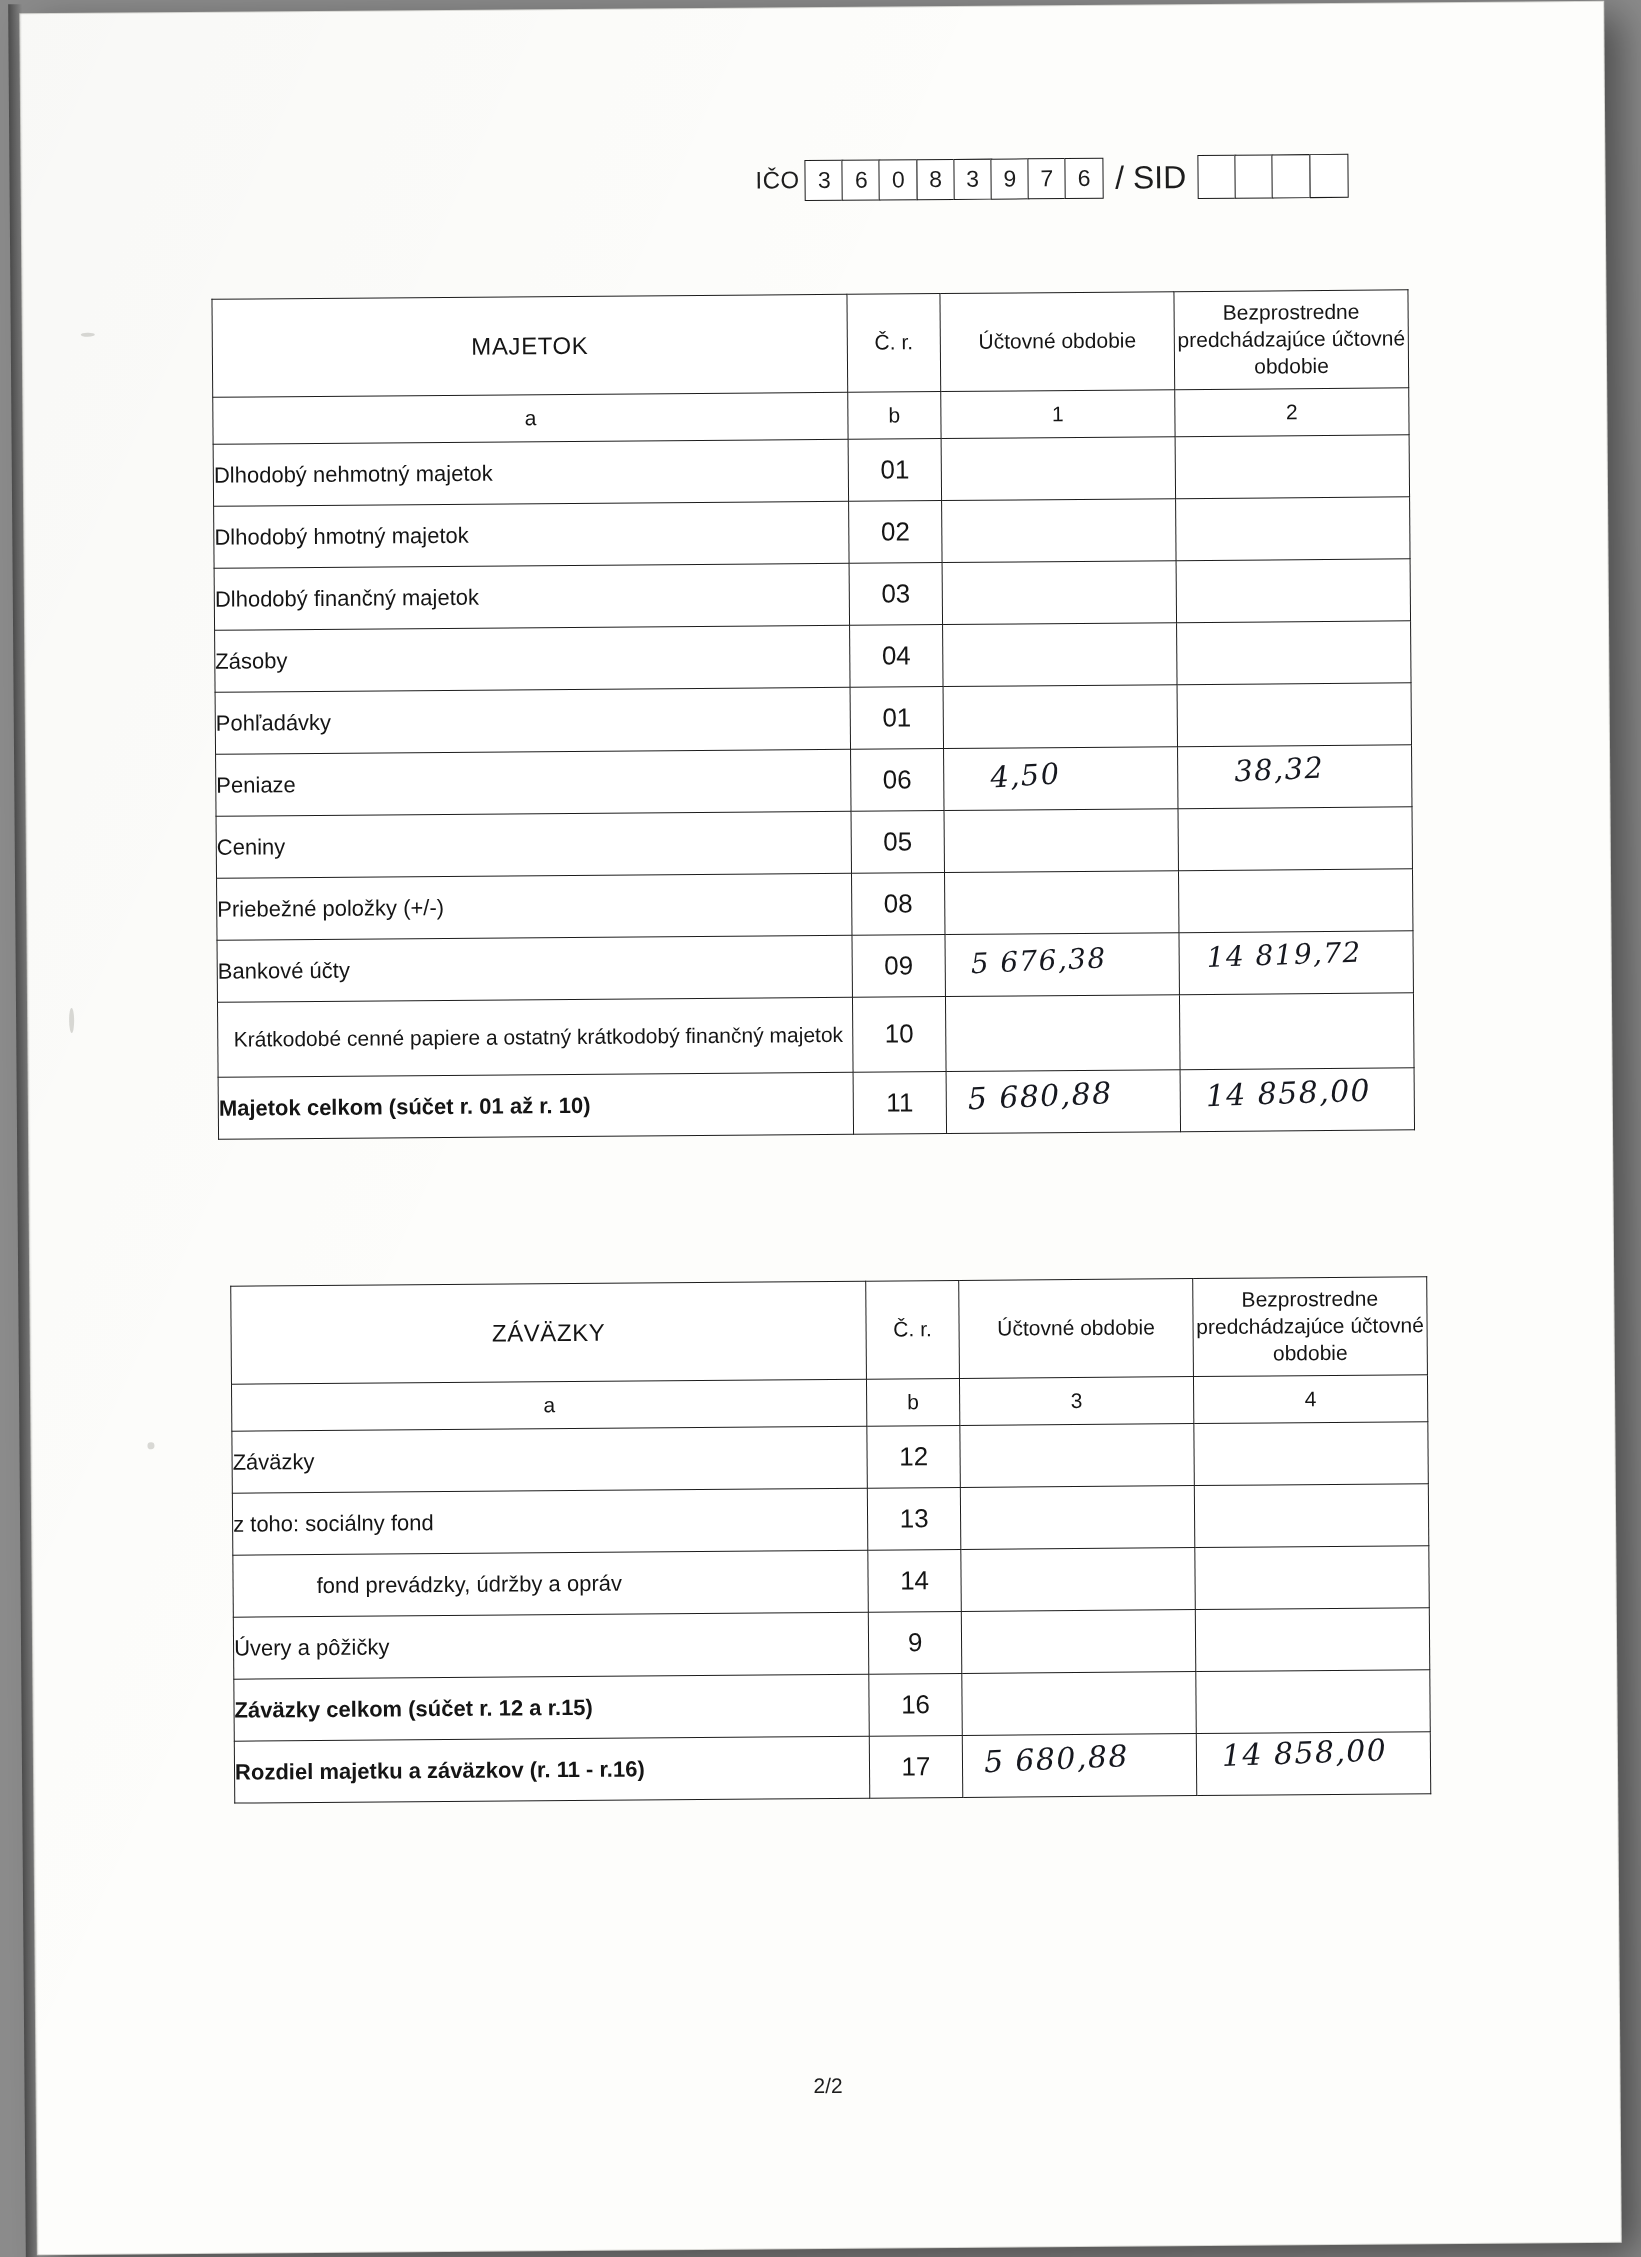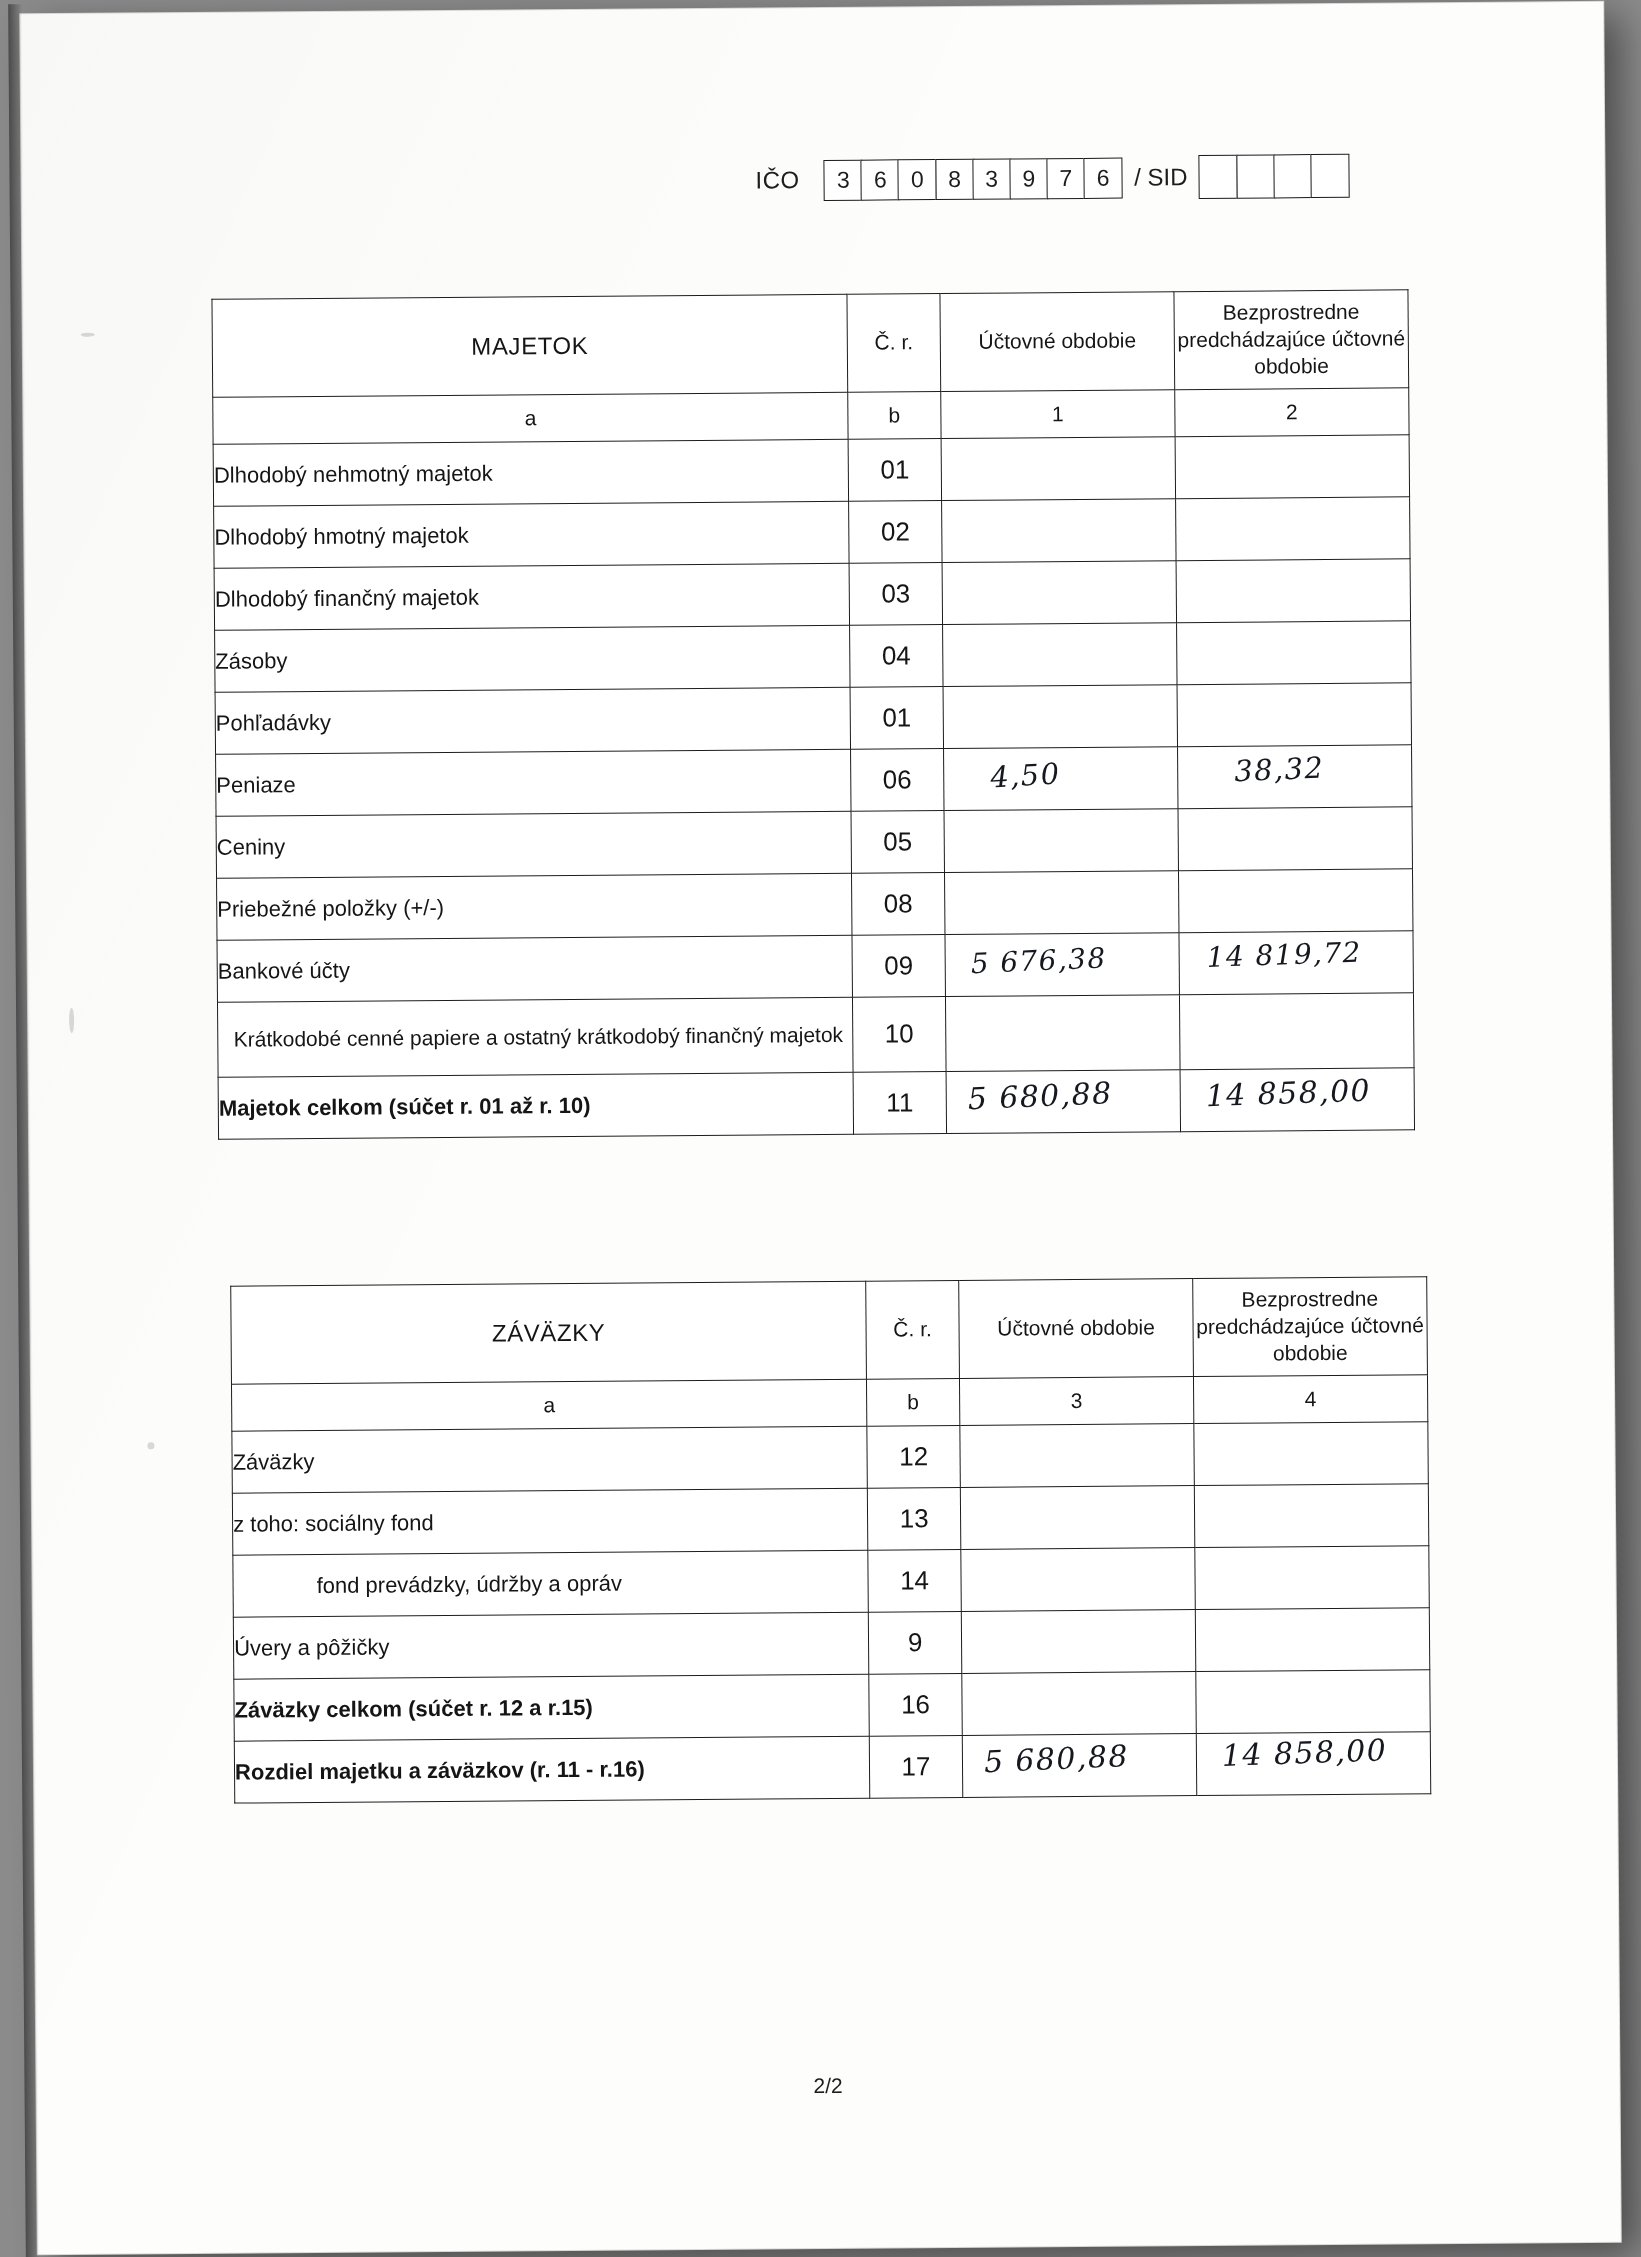--- a/index.html
+++ b/index.html
@@ -59,40 +59,40 @@
   .ico-row {
     position: absolute;
     left: 734px;
     top: 150px;
     display: flex;
     align-items: center;
     font-size: 24px;
     color: #1d1d1d;
   }
   .ico-label {
-    margin-right: 24px;
+    margin-right: 5px;
     letter-spacing: 0.5px;
   }
   .ico-boxes {
     display: flex;
   }
   .ico-boxes .cell {
     width: 37px;
     height: 39px;
     border: 1.9px solid #1a1a1a;
     margin-right: -1.9px;
     display: flex;
     align-items: center;
     justify-content: center;
     font-size: 23px;
     background: #fff;
   }
   .sid-label {
     margin: 0 11.6px 0 13.5px;
-    font-size: 24px;
+    font-size: 32px;
   }
   .sid-boxes {
     display: flex;
   }
   .sid-boxes .cell {
     width: 37px;
     height: 42px;
     border: 1.9px solid #1a1a1a;
     margin-right: -1.9px;
     background: #fff;

